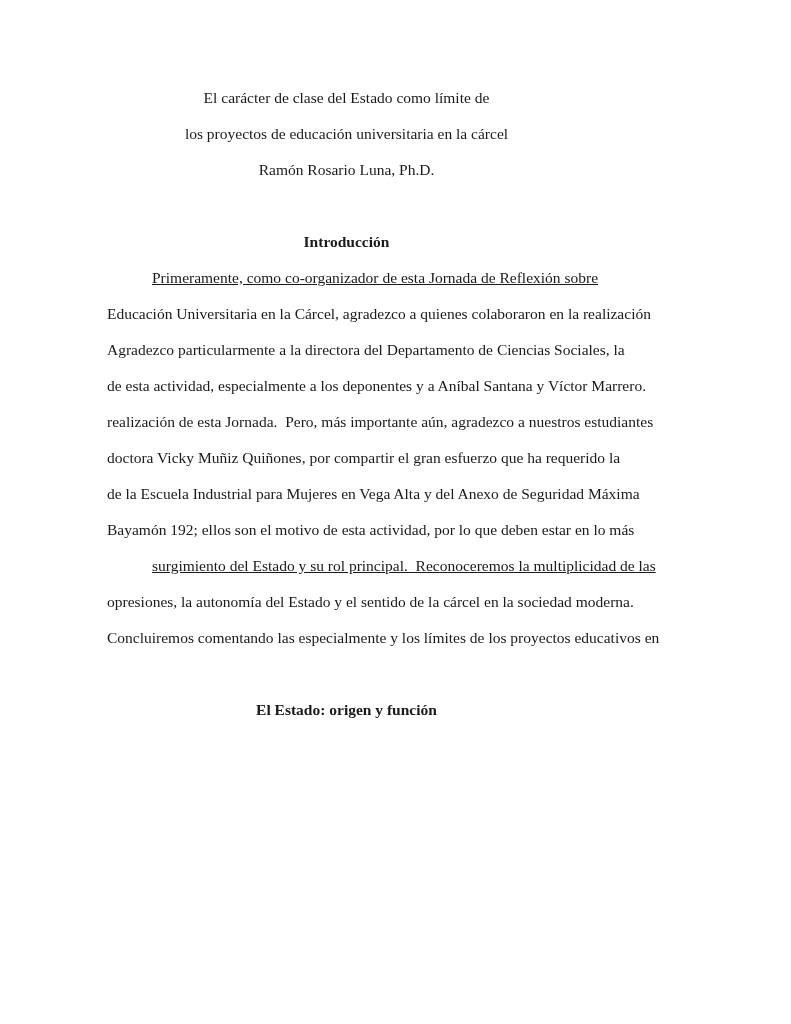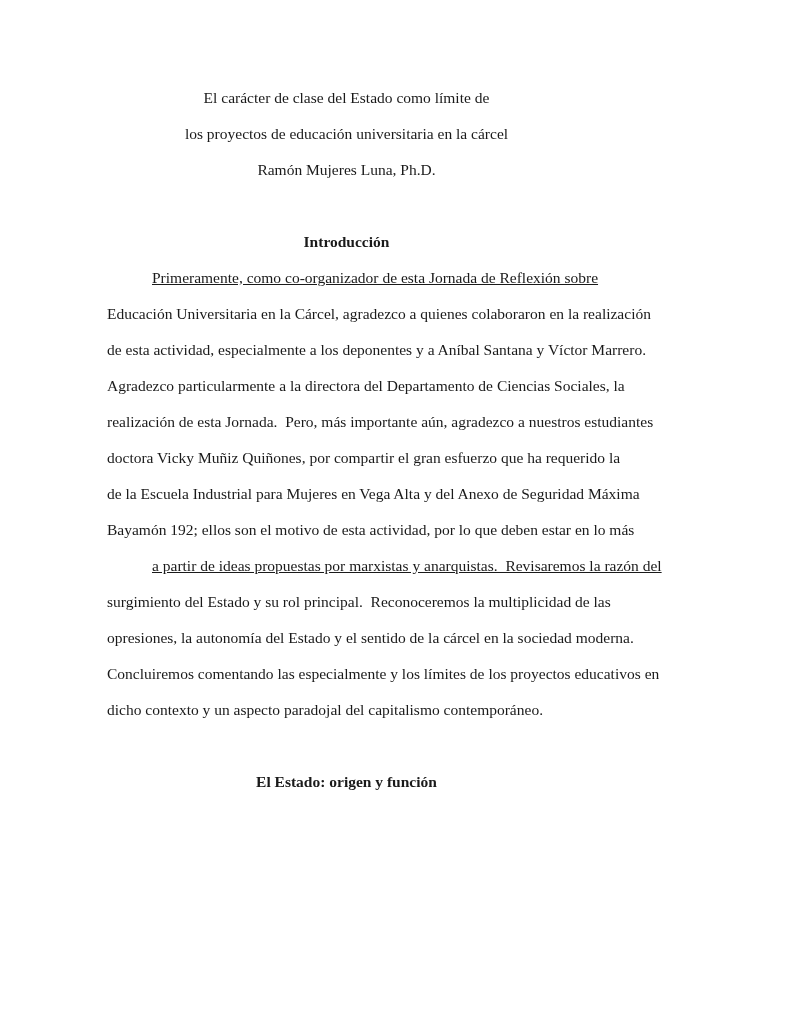--- a/index.html
+++ b/index.html
@@ -40,39 +40,37 @@
   }
 </style>
 </head>
 <body>
 
 <div class="page">
 
   <div class="title-block">
     <div class="line center">El carácter de clase del Estado como límite de</div>
     <div class="line center">los proyectos de educación universitaria en la cárcel</div>
-    <div class="line center">Ramón Mujeres Luna, Ph.D.</div>
+    <div class="line center">Ramón Rosario Luna, Ph.D.</div>
   </div>
 
   <div class="line heading gap-above">Introducción</div>
 
   <div class="paragraph">
       <div class="line">Primeramente, como co-organizador de esta Jornada de Reflexión sobre</div>
       <div class="line">Educación Universitaria en la Cárcel, agradezco a quienes colaboraron en la realización</div>
+      <div class="line">Agradezco particularmente a la directora del Departamento de Ciencias Sociales, la</div>
       <div class="line">de esta actividad, especialmente a los deponentes y a Aníbal Santana y Víctor Marrero.</div>
-      <div class="line">Agradezco particularmente a la directora del Departamento de Ciencias Sociales, la</div>
       <div class="line">realización de esta Jornada.  Pero, más importante aún, agradezco a nuestros estudiantes</div>
       <div class="line">doctora Vicky Muñiz Quiñones, por compartir el gran esfuerzo que ha requerido la</div>
       <div class="line">de la Escuela Industrial para Mujeres en Vega Alta y del Anexo de Seguridad Máxima</div>
       <div class="line">Bayamón 192; ellos son el motivo de esta actividad, por lo que deben estar en lo más</div>
     </div>
 
   <div class="paragraph">
-      <div class="line">a partir de ideas propuestas por marxistas y anarquistas.  Revisaremos la razón del</div>
       <div class="line">surgimiento del Estado y su rol principal.  Reconoceremos la multiplicidad de las</div>
       <div class="line">opresiones, la autonomía del Estado y el sentido de la cárcel en la sociedad moderna.</div>
       <div class="line">Concluiremos comentando las especialmente y los límites de los proyectos educativos en</div>
-      <div class="line">dicho contexto y un aspecto paradojal del capitalismo contemporáneo.</div>
     </div>
 
   <div class="line heading gap-above">El Estado: origen y función</div>
 
 </div>
 
 </body></html>

